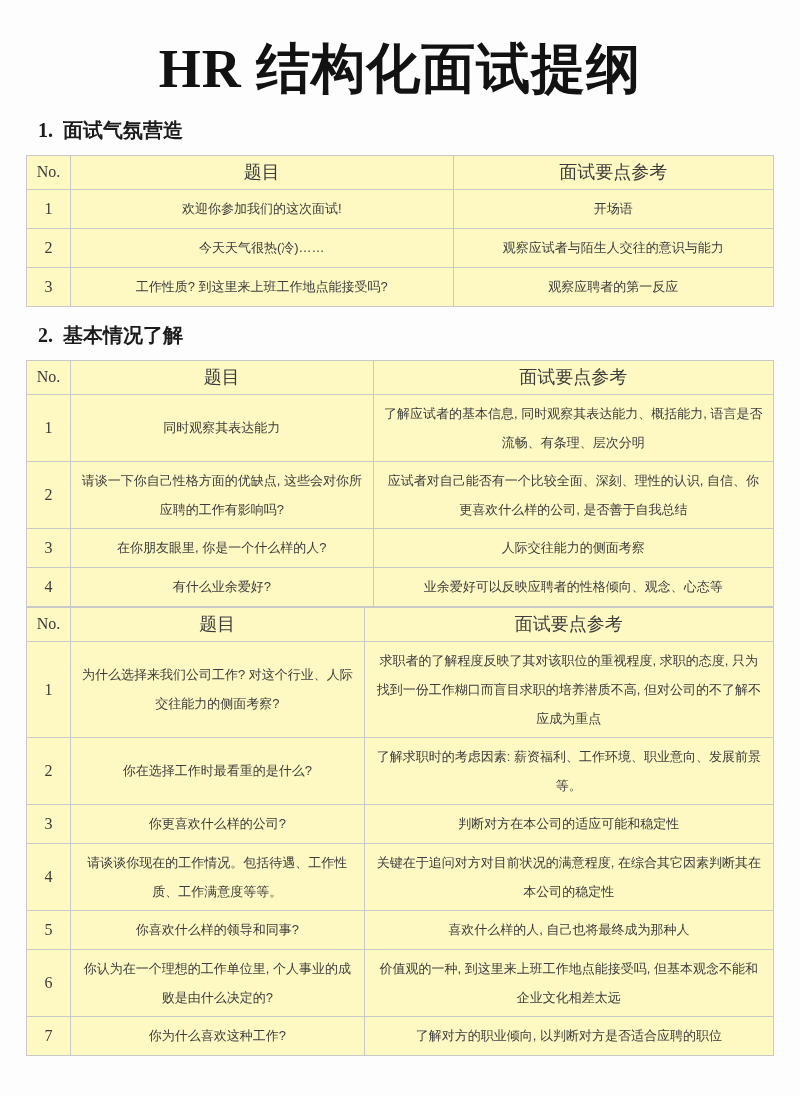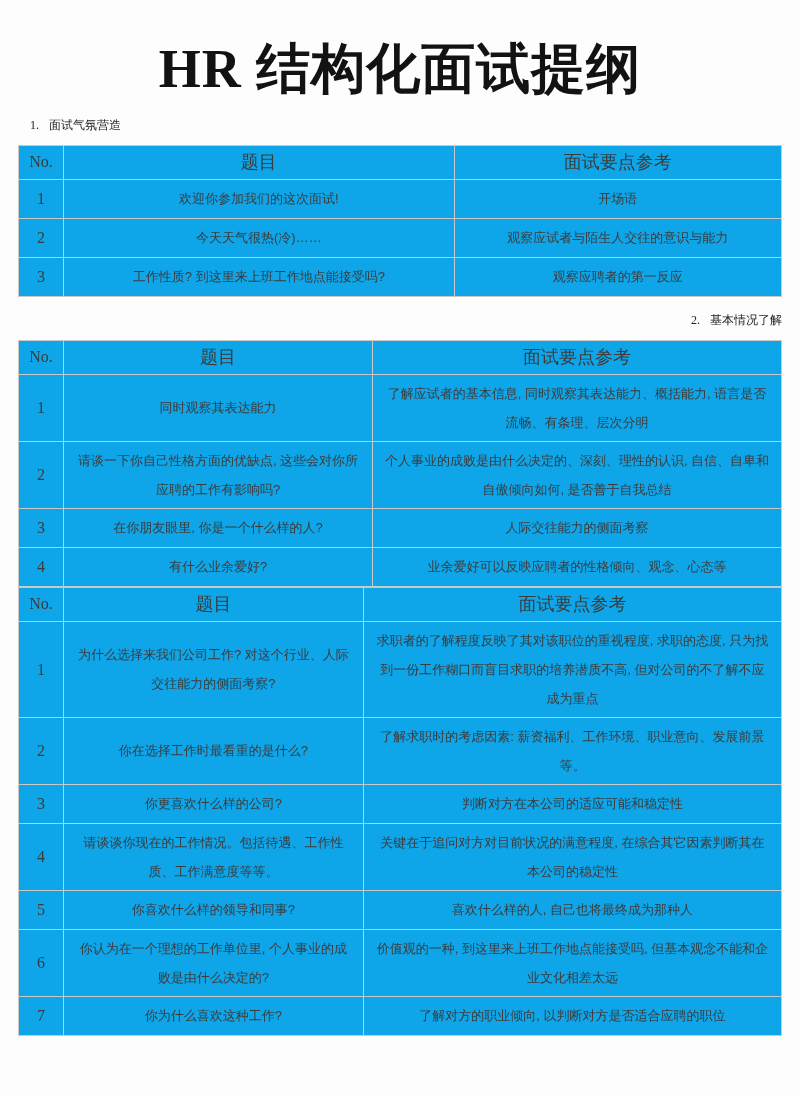--- a/index.html
+++ b/index.html
@@ -7,52 +7,52 @@
     padding: 0;
     background: #fdfdfe;
     font-family: "Liberation Sans", sans-serif;
     color: #3c3c3c;
   }
   .page {
     width: 800px;
     height: 1097px;
     margin: 0 auto;
     background: #fdfdfe;
-    padding: 0 18px;
+    padding: 0 26px;
     box-sizing: border-box;
     overflow: hidden;
   }
   h1.doc-title {
     margin: 36px 0 0 0;
     text-align: center;
     font-family: "Liberation Serif", serif;
     font-weight: bold;
     font-size: 54px;
     line-height: 1.25;
     color: #121212;
     letter-spacing: 1px;
   }
   h2.sec-heading {
     margin: 14px 0 12px 0;
     padding-left: 12px;
-    font-size: 12px;
-    font-weight: normal;
+    font-size: 20px;
+    font-weight: bold;
     color: #1c1c1c;
     line-height: 1.25;
   }
   h2.sec-heading .sec-num {
     font-family: "Liberation Serif", serif;
     margin-right: 10px;
   }
-  .sec + .sec h2.sec-heading { margin-top: 16px; text-align: right; }
+  .sec + .sec h2.sec-heading { margin-top: 16px; }
   table.itable {
     width: 100%;
     border-collapse: collapse;
     table-layout: fixed;
-    background: #0ea5e9;
+    background: #fef9c3;
   }
   table.itable th, table.itable td {
     border: 1px solid #c9c9c9;
     text-align: center;
     vertical-align: middle;
     padding: 4px 10px;
     font-weight: normal;
   }
   table.itable th {
     height: 25px;
@@ -142,21 +142,21 @@
       </thead>
       <tbody>
           <tr>
             <td class="no-cell">1</td>
             <td>同时观察其表达能力</td>
             <td>了解应试者的基本信息, 同时观察其表达能力、概括能力, 语言是否流畅、有条理、层次分明</td>
           </tr>
           <tr>
             <td class="no-cell">2</td>
             <td>请谈一下你自己性格方面的优缺点, 这些会对你所应聘的工作有影响吗?</td>
-            <td>个人事业的成败是由什么决定的、深刻、理性的认识, 自信、自卑和自傲倾向如何, 是否善于自我总结</td>
+            <td>应试者对自己能否有一个比较全面、深刻、理性的认识, 自信、你更喜欢什么样的公司, 是否善于自我总结</td>
           </tr>
           <tr>
             <td class="no-cell">3</td>
             <td>在你朋友眼里, 你是一个什么样的人?</td>
             <td>人际交往能力的侧面考察</td>
           </tr>
           <tr>
             <td class="no-cell">4</td>
             <td>有什么业余爱好?</td>
             <td>业余爱好可以反映应聘者的性格倾向、观念、心态等</td>

